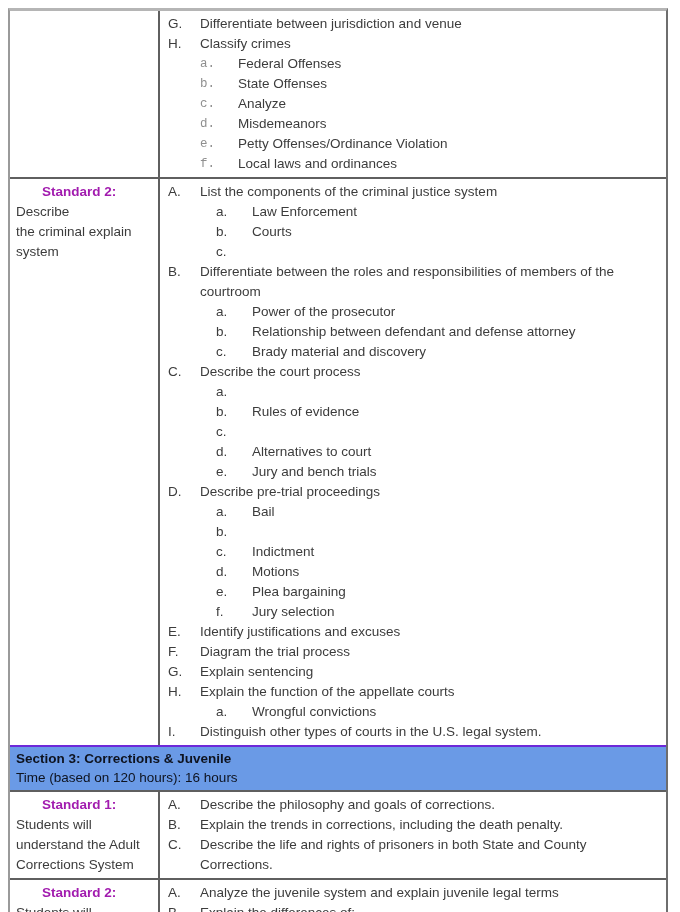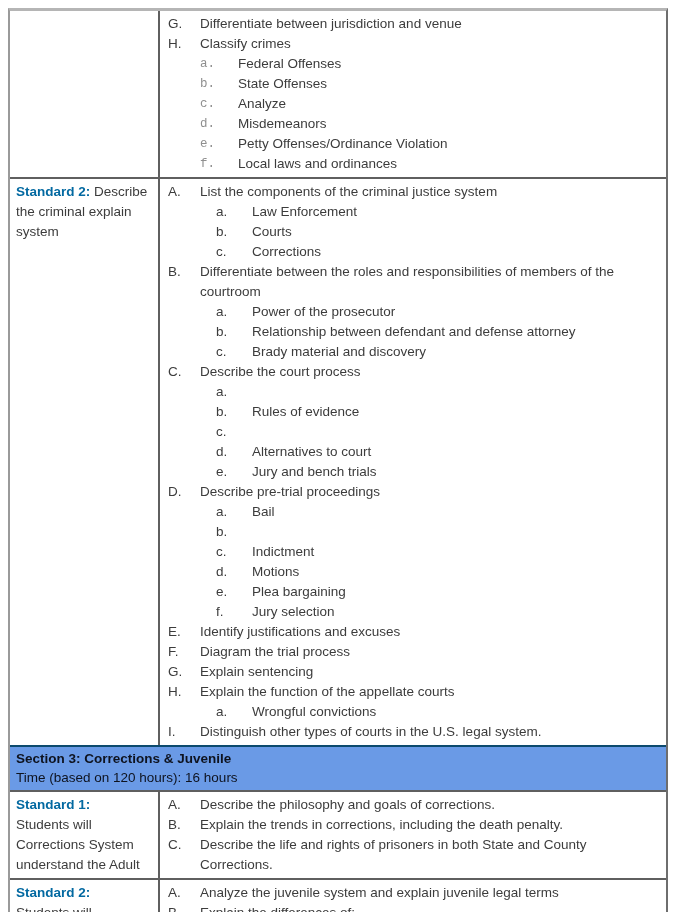--- a/index.html
+++ b/index.html
@@ -23,21 +23,21 @@
     grid-template-columns:150px 1fr;
     border-top:2px solid #5f5f5f;
   }
   .trow:first-child{border-top:none;}
   .cell-left{
     border-right:2px solid #5f5f5f;
     padding:3px 5px 3px 6px;
     font-size:13.5px;line-height:20px;
     box-sizing:border-box;
   }
-  .cell-left b{color:#0369a1;}
+  .cell-left b{color:#a21caf;margin-left:26px;}
   .cell-right{
     padding:3px 6px 3px 0;
     font-size:13.5px;line-height:20px;
     box-sizing:border-box;
   }
   .item{display:flex;align-items:flex-start;}
   .item .marker{flex:0 0 auto;white-space:pre;}
   .item .itext{flex:1 1 auto;margin-left:8px;}
   .item.lvl1{padding-left:8px;}
   .item.lvl1 .marker{min-width:24px;}
@@ -48,21 +48,21 @@
     min-width:30px;
     font-family:"Liberation Mono", monospace;
     font-size:12.5px;
     color:#8f8f8f;
   }
   .banner{
     background:#6a9ae6;
     padding:2px 6px 3px 6px;
     font-size:13.5px;line-height:19px;
     color:#0e131f;
-    border-top:2px solid #0c4a6e;
+    border-top:2px solid #6d28d9;
   }
   .banner .banner-title{font-weight:bold;}
   .row-bottom-cut{min-height:38px;}
 </style>
 </head>
 <body>
 
 <div class="doc-table">
     <div class="trow">
       <div class="cell-left"></div>
@@ -115,21 +115,20 @@
         <div class="item lvl2">
           <span class="marker">a.</span>
           <span class="itext">Law Enforcement</span>
         </div>
         <div class="item lvl2">
           <span class="marker">b.</span>
           <span class="itext">Courts</span>
         </div>
         <div class="item lvl2">
           <span class="marker">c.</span>
-          <span class="itext">Corrections</span>
         </div>
         <div class="item lvl1">
           <span class="marker">B.</span>
           <span class="itext">Differentiate between the roles and responsibilities of members of the courtroom</span>
         </div>
         <div class="item lvl2">
           <span class="marker">a.</span>
           <span class="itext">Power of the prosecutor</span>
         </div>
         <div class="item lvl2">
@@ -216,22 +215,22 @@
       </div>
     </div>
     <div class="banner">
       <div class="banner-title">Section 3: Corrections &amp; Juvenile</div>
       <div class="banner-time">Time (based on 120 hours): 16 hours</div>
     </div>
     <div class="trow">
       <div class="cell-left">
         <div class="hline"><b>Standard 1:</b></div>
         <div class="hline">Students will</div>
+        <div class="hline">understand the Adult</div>
         <div class="hline">Corrections System</div>
-        <div class="hline">understand the Adult</div>
       </div>
       <div class="cell-right">
         <div class="item lvl1">
           <span class="marker">A.</span>
           <span class="itext">Describe the philosophy and goals of corrections.</span>
         </div>
         <div class="item lvl1">
           <span class="marker">B.</span>
           <span class="itext">Explain the trends in corrections, including the death penalty.</span>
         </div>

